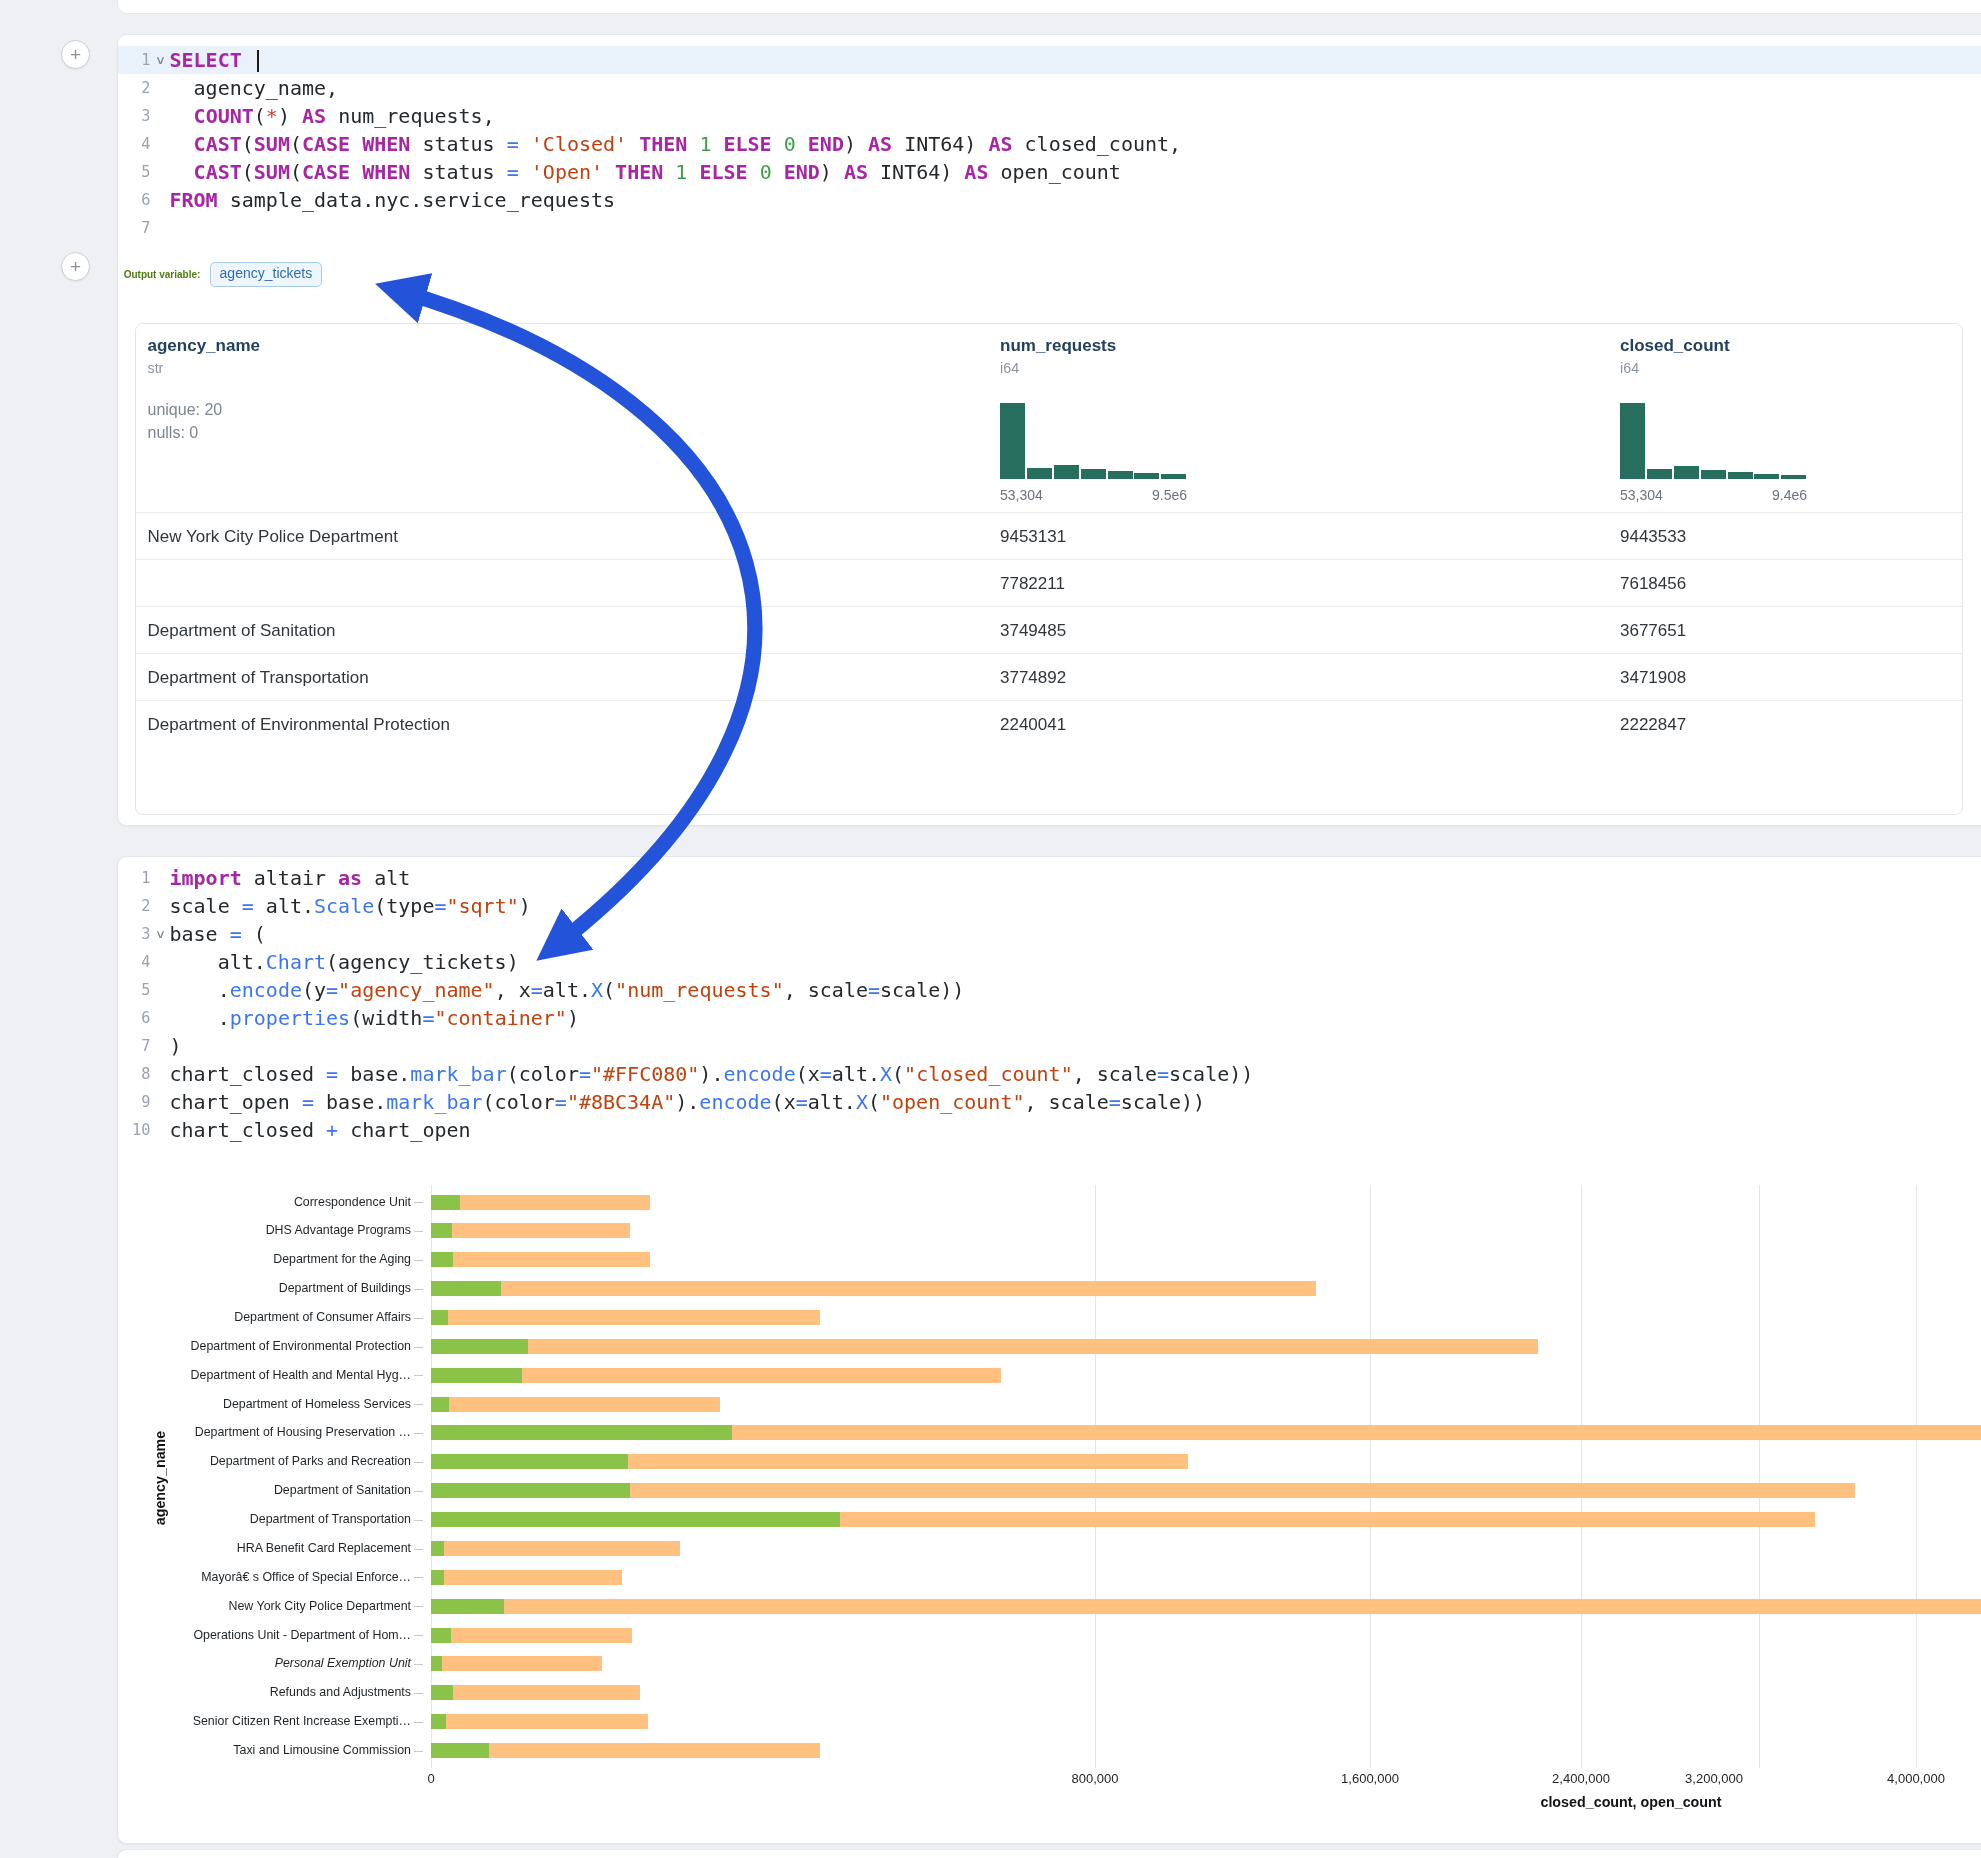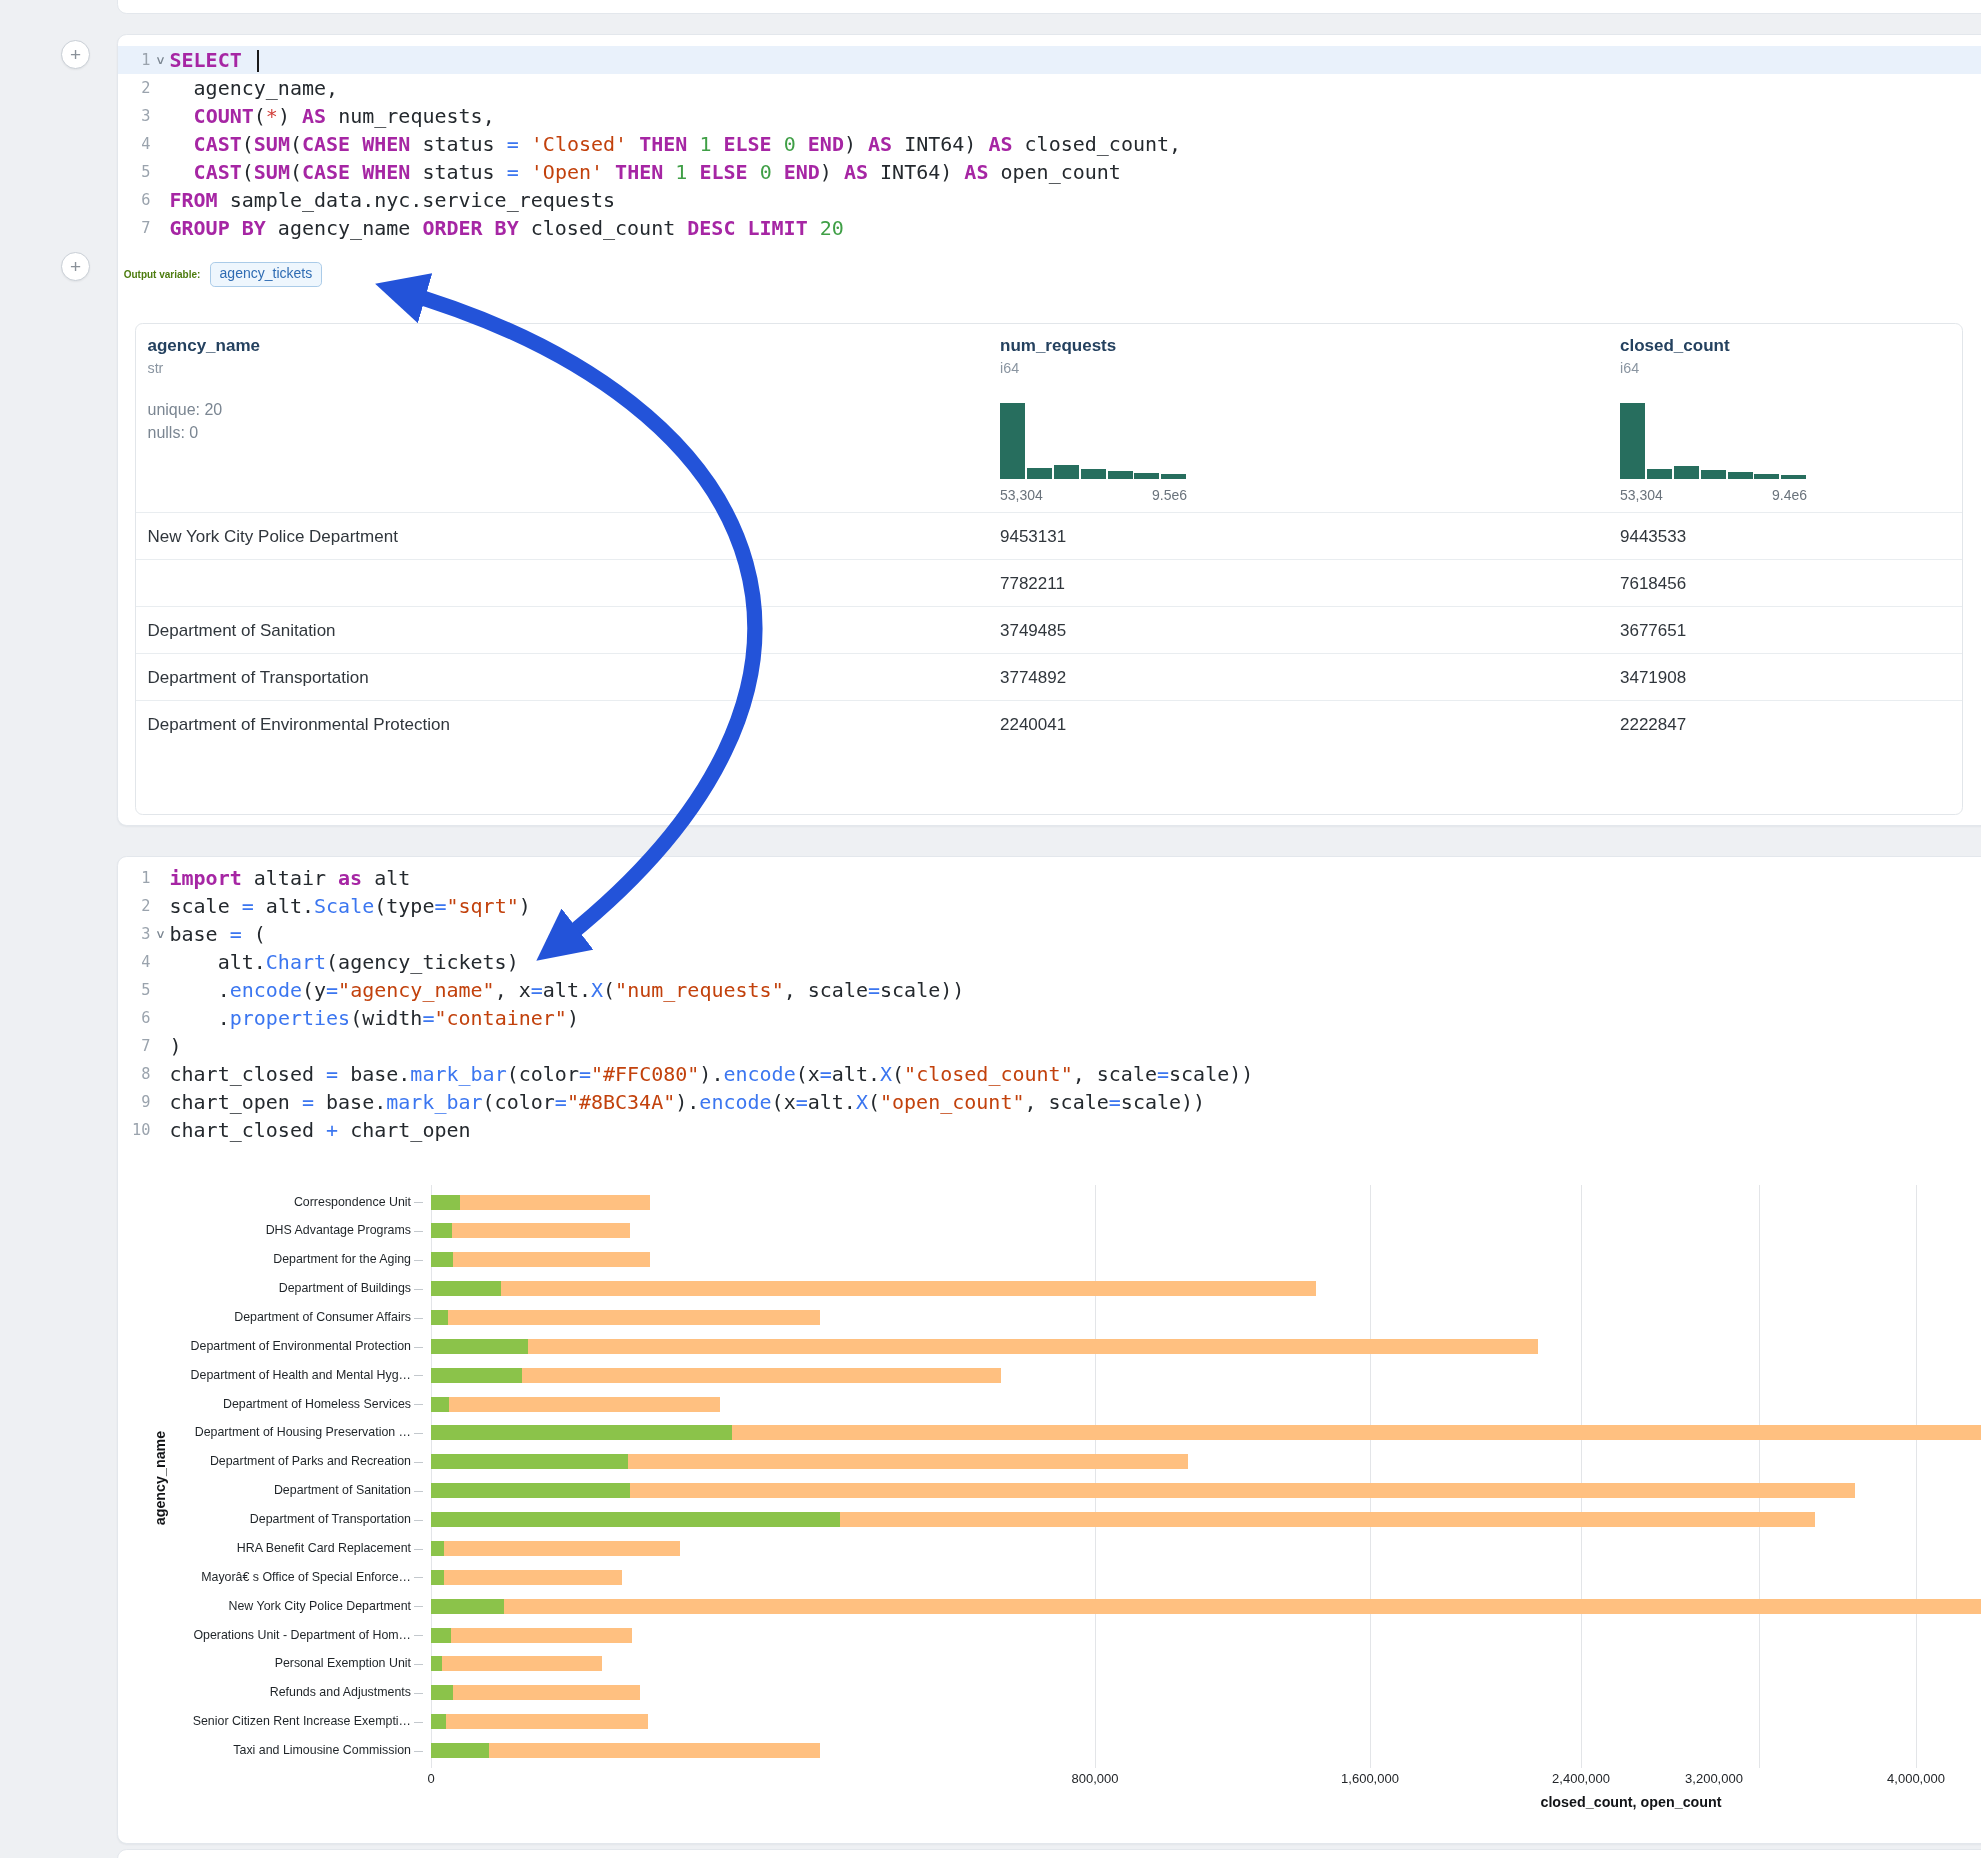--- a/index.html
+++ b/index.html
@@ -113,21 +113,20 @@
         <span class="code-text"><span class="tok-pl">  </span><span class="tok-kw">CAST</span><span class="tok-pl">(</span><span class="tok-kw">SUM</span><span class="tok-pl">(</span><span class="tok-kw">CASE</span><span class="tok-pl"> </span><span class="tok-kw">WHEN</span><span class="tok-pl"> status </span><span class="tok-op">=</span><span class="tok-pl"> </span><span class="tok-str">'Open'</span><span class="tok-pl"> </span><span class="tok-kw">THEN</span><span class="tok-pl"> </span><span class="tok-num">1</span><span class="tok-pl"> </span><span class="tok-kw">ELSE</span><span class="tok-pl"> </span><span class="tok-num">0</span><span class="tok-pl"> </span><span class="tok-kw">END</span><span class="tok-pl">) </span><span class="tok-kw">AS</span><span class="tok-pl"> INT64) </span><span class="tok-kw">AS</span><span class="tok-pl"> open_count</span></span>
       </div>
       <div class="code-line">
         <span class="ln">6</span>
         <span class="fold"></span>
         <span class="code-text"><span class="tok-kw">FROM</span><span class="tok-pl"> sample_data.nyc.service_requests</span></span>
       </div>
       <div class="code-line">
         <span class="ln">7</span>
         <span class="fold"></span>
-        <span class="code-text"><span class="tok-kw">GROUP BY</span><span class="tok-pl"> agency_name </span><span class="tok-kw">ORDER BY</span><span class="tok-pl"> closed_count </span><span class="tok-kw">DESC</span><span class="tok-pl"> </span><span class="tok-kw">LIMIT</span><span class="tok-pl"> </span><span class="tok-num">20</span></span>
       </div>
     </div>
 
   <div class="outvar">
     <span class="outvar-label">Output variable:</span>
     <span class="outvar-chip">agency_tickets</span>
   </div>
 
   <div class="table-card">
     <div class="th" style="left:11.5px;top:11.5px">
@@ -310,21 +309,21 @@
       <div class="bar" style="top: 684px; left: 313px; width: 249px; background: rgb(255, 192, 128);"></div>
       <div class="ylab" style="top: 713px;">Mayorâ€ s Office of Special Enforce…</div>
       <div class="ydash" style="top: 720px;"></div>
       <div class="bar" style="top: 713px; left: 313px; width: 191px; background: rgb(255, 192, 128);"></div>
       <div class="ylab" style="top: 742px;">New York City Police Department</div>
       <div class="ydash" style="top: 749px;"></div>
       <div class="bar" style="top: 742px; left: 313px; width: 2282px; background: rgb(255, 192, 128);"></div>
       <div class="ylab" style="top: 771px;">Operations Unit - Department of Hom…</div>
       <div class="ydash" style="top: 778px;"></div>
       <div class="bar" style="top: 771px; left: 313px; width: 201px; background: rgb(255, 192, 128);"></div>
-      <div class="ylab" style="top: 799px;">Personal Exemption Unit</div>
+      <div class="ylab" style="top: 799px; font-style: italic;">Personal Exemption Unit</div>
       <div class="ydash" style="top: 807px;"></div>
       <div class="bar" style="top: 799px; left: 313px; width: 171px; background: rgb(255, 192, 128);"></div>
       <div class="ylab" style="top: 828px;">Refunds and Adjustments</div>
       <div class="ydash" style="top: 836px;"></div>
       <div class="bar" style="top: 828px; left: 313px; width: 209px; background: rgb(255, 192, 128);"></div>
       <div class="ylab" style="top: 857px;">Senior Citizen Rent Increase Exempti…</div>
       <div class="ydash" style="top: 865px;"></div>
       <div class="bar" style="top: 857px; left: 313px; width: 217px; background: rgb(255, 192, 128);"></div>
       <div class="ylab" style="top: 886px;">Taxi and Limousine Commission</div>
       <div class="ydash" style="top: 894px;"></div>

